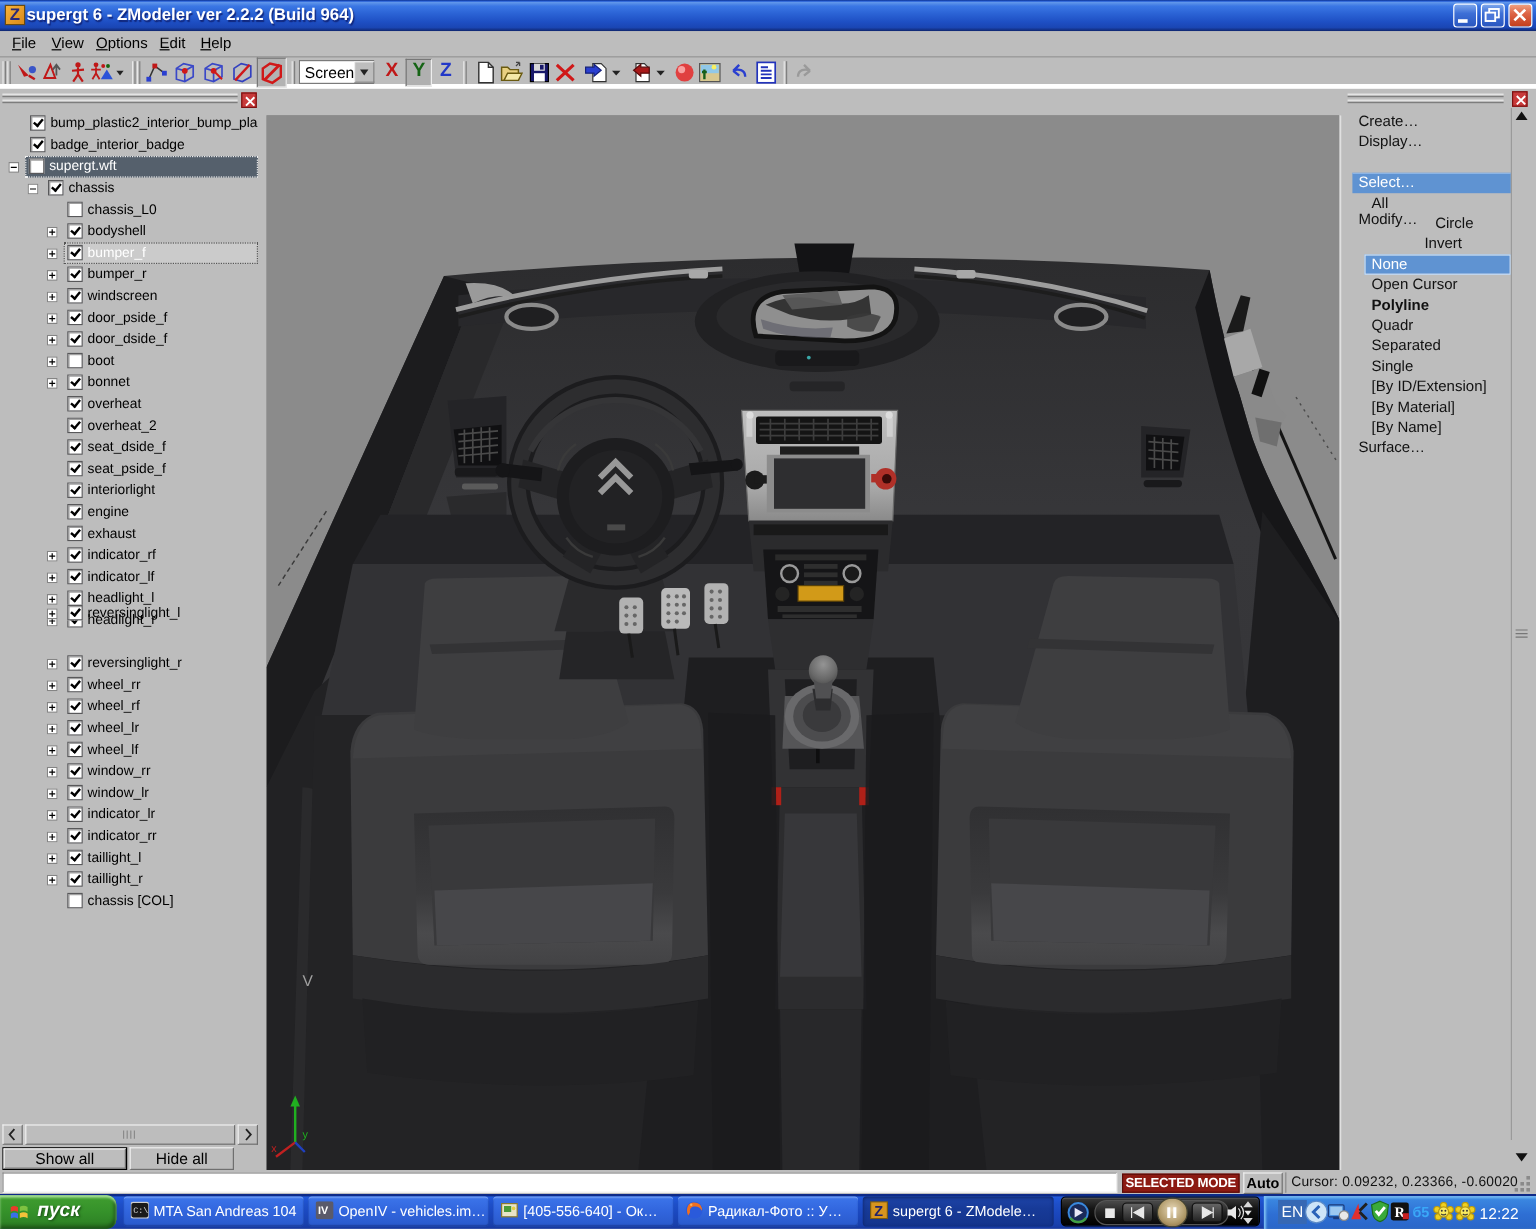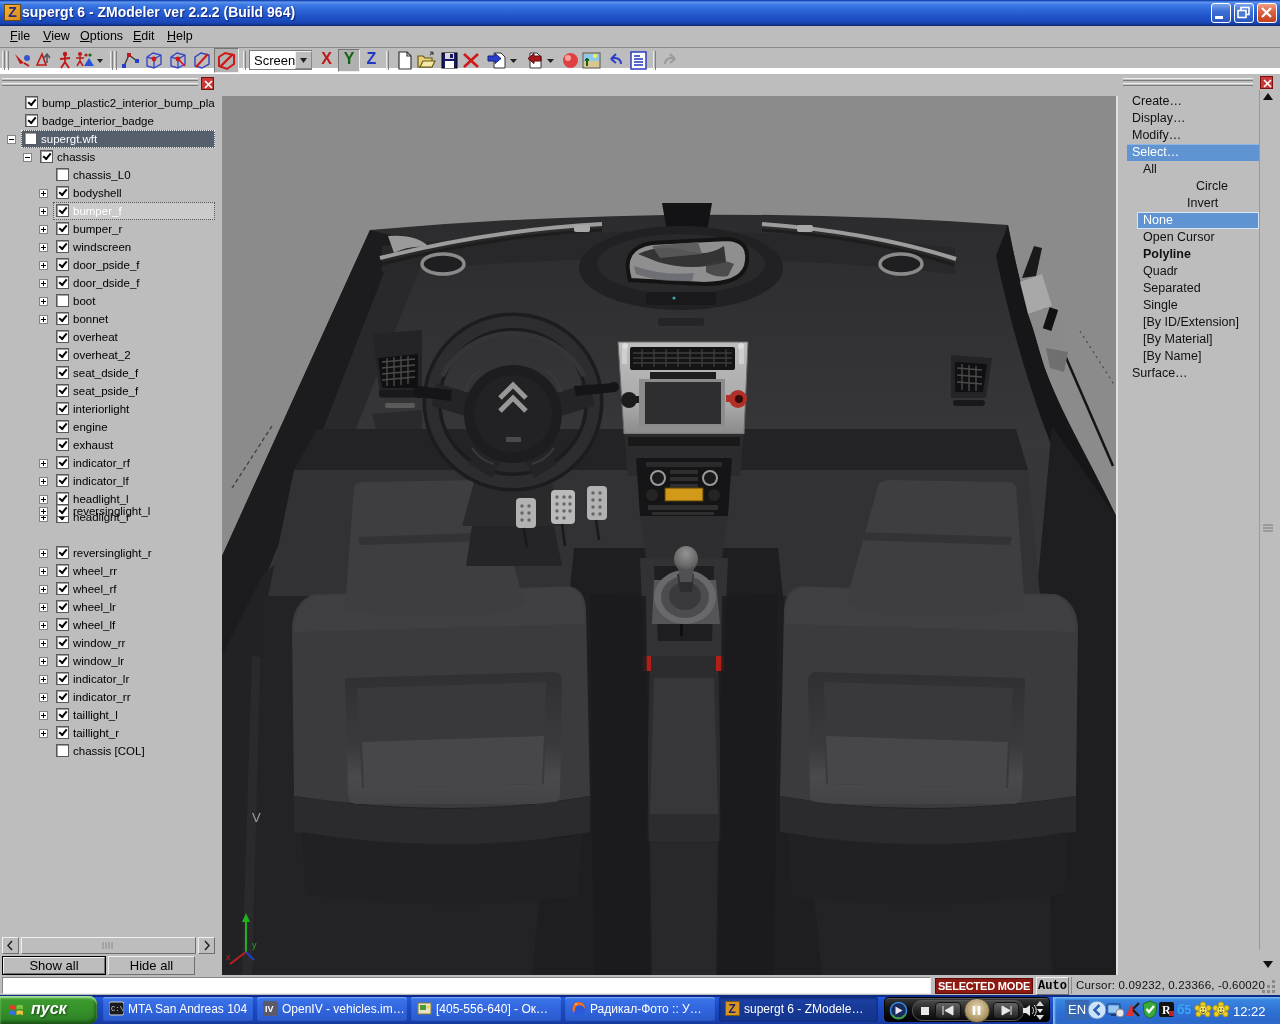--- a/index.html
+++ b/index.html
@@ -11,21 +11,21 @@
 #title .txt{position:absolute;left:22px;top:4px;color:#fff;font-weight:bold;font-size:14px;letter-spacing:0px;text-shadow:1px 1px 1px #10257a;}
 #zicon{position:absolute;left:4px;top:4px;width:17px;height:17px;background:linear-gradient(135deg,#f8b33a,#d98a1a);border:1px solid #6a4a10;color:#2a2a7a;font-weight:bold;font-size:14px;text-align:center;line-height:15px;}
 .tbtn{position:absolute;top:3px;width:20px;height:20px;border-radius:3px;border:1px solid #fff;color:#fff;font-size:12px;text-align:center;line-height:18px;}
 #bmin,#bmax{background:linear-gradient(#7ba5ec,#3d6fd6 40%,#2a57c0);}
 #bclose{background:linear-gradient(#f0a080,#dd6547 40%,#c43e1c);}
 
 #menubar{position:absolute;left:0;top:26px;width:1280px;height:22px;background:#bdbdbd;border-bottom:1px solid #8a8a8a;font-size:12.5px;color:#000;}
 #menubar span{position:absolute;top:3px;}
 u{text-decoration:underline;}
 
-#toolbar{position:absolute;left:0;top:48px;width:1280px;height:26px;background:#bdbdbd;border-bottom:6px solid #ffffff;}
+#toolbar{position:absolute;left:0;top:48px;width:1280px;height:26px;background:#bdbdbd;border-bottom:4px solid #ffffff;}
 .grip{position:absolute;top:3px;width:3px;height:19px;border-left:1px solid #e8e8e8;border-right:1px solid #808080;}
 .tico{position:absolute;top:2px;width:21px;height:21px;}
 
 #lpanel{position:absolute;left:0;top:75px;width:217px;height:900px;background:#bdbdbd;}
 .hgrip{position:absolute;height:3px;border-top:1px solid #eee;border-bottom:1px solid #7d7d7d;}
 .xbtn{position:absolute;width:13px;height:13px;background:#c83a3a;border:1px solid #7a1010;}
 .xbtn svg{position:absolute;left:1px;top:1px;}
 #tree{position:absolute;left:2px;top:19px;width:213px;height:838px;overflow:hidden;font-size:11.5px;color:#000;}
 .trow{position:absolute;height:18px;line-height:18px;white-space:nowrap;}
 .cb{position:absolute;top:2px;width:13px;height:13px;background:#fff;border:1px solid #58585a;box-shadow:inset 1px 1px 0 #a0a0a0;}
@@ -757,21 +757,21 @@
           <path d="M2 2 L9 9 M9 2 L2 9" stroke="#fff" stroke-width="1.6"></path>
         </svg>
       </div>
     <div class="ritem" style="top:18px;">
         <span class="abs" style="left:12px;">Create…</span>
       </div>
     <div class="ritem" style="top:35px;">
         <span class="abs" style="left:12px;">Display…</span>
       </div>
     <div class="ritem" style="top:52px;">
-        <span class="abs" style="left:12px;">Modify…</span>
+        <span class="abs" style="left:12px;margin-top:48px;">Modify…</span>
       </div>
     <div class="ritem" style="top:69px;">
         <span class="abs" style="left:7px;top:0;width:132px;height:17px;background:#5f93d2;border-top:1px solid #8cb4e4;"></span>
         <span class="abs" style="left:12px;color:#fff;">Select…</span>
       </div>
     <div class="ritem" style="top:86px;">
         <span class="abs" style="left:23px;">All</span>
       </div>
     <div class="ritem" style="top:103px;">
         <span class="abs" style="left:31px;margin-left:45px;">Circle</span>
@@ -818,21 +818,21 @@
           <path d="M1 1 L11 1 M1 4 L11 4 M1 7 L11 7" stroke="#777"></path>
         </svg>
       <svg class="abs" style="left:2px;top:870px;" width="12" height="10">
           <path d="M1 1 L11 1 L6 8 Z" fill="#111"></path>
         </svg>
     </div>
   </div>
   <div id="status">
     <div class="abs" style="left:2px;top:2px;width:929px;height:17px;background:#fff;border:1px solid #888;border-bottom-color:#eee;border-right-color:#eee;"></div>
     <div class="abs" style="left:935px;top:3px;width:98px;height:16px;background:#8c1a12;border:1px solid #5a0c08;color:#fff;font-weight:bold;font-size:11px;letter-spacing:-0.2px;text-align:center;line-height:14px;white-space:nowrap;">SELECTED MODE</div>
-    <div class="abs" style="left:1036px;top:2px;width:33px;height:18px;background:#bdbdbd;border:1px solid #6f6f6f;border-top-color:#efefef;border-left-color:#efefef;font-weight:bold;font-size:12px;text-align:center;line-height:16px;font-family:Liberation Mono, monospace;">Auto</div>
+    <div class="abs" style="left:1036px;top:2px;width:33px;height:18px;background:#bdbdbd;border:1px solid #6f6f6f;border-top-color:#efefef;border-left-color:#efefef;font-weight:bold;font-size:12px;text-align:center;line-height:16px;">Auto</div>
     <div class="abs" style="left:1071px;top:2px;width:1px;height:17px;background:#8a8a8a;"></div>
     <div class="abs" style="left:1076px;top:4px;font-size:11.5px;letter-spacing:0.2px;color:#111;">Cursor: 0.09232, 0.23366, -0.60020</div>
     <svg class="abs" style="left:1262px;top:4px;" width="15" height="15">
         <g fill="#8a8a8a">
           <rect x="10" y="1" width="3" height="3"></rect>
           <rect x="10" y="6" width="3" height="3"></rect>
           <rect x="10" y="11" width="3" height="3"></rect>
           <rect x="5" y="6" width="3" height="3"></rect>
           <rect x="5" y="11" width="3" height="3"></rect>
           <rect x="0" y="11" width="3" height="3"></rect>

